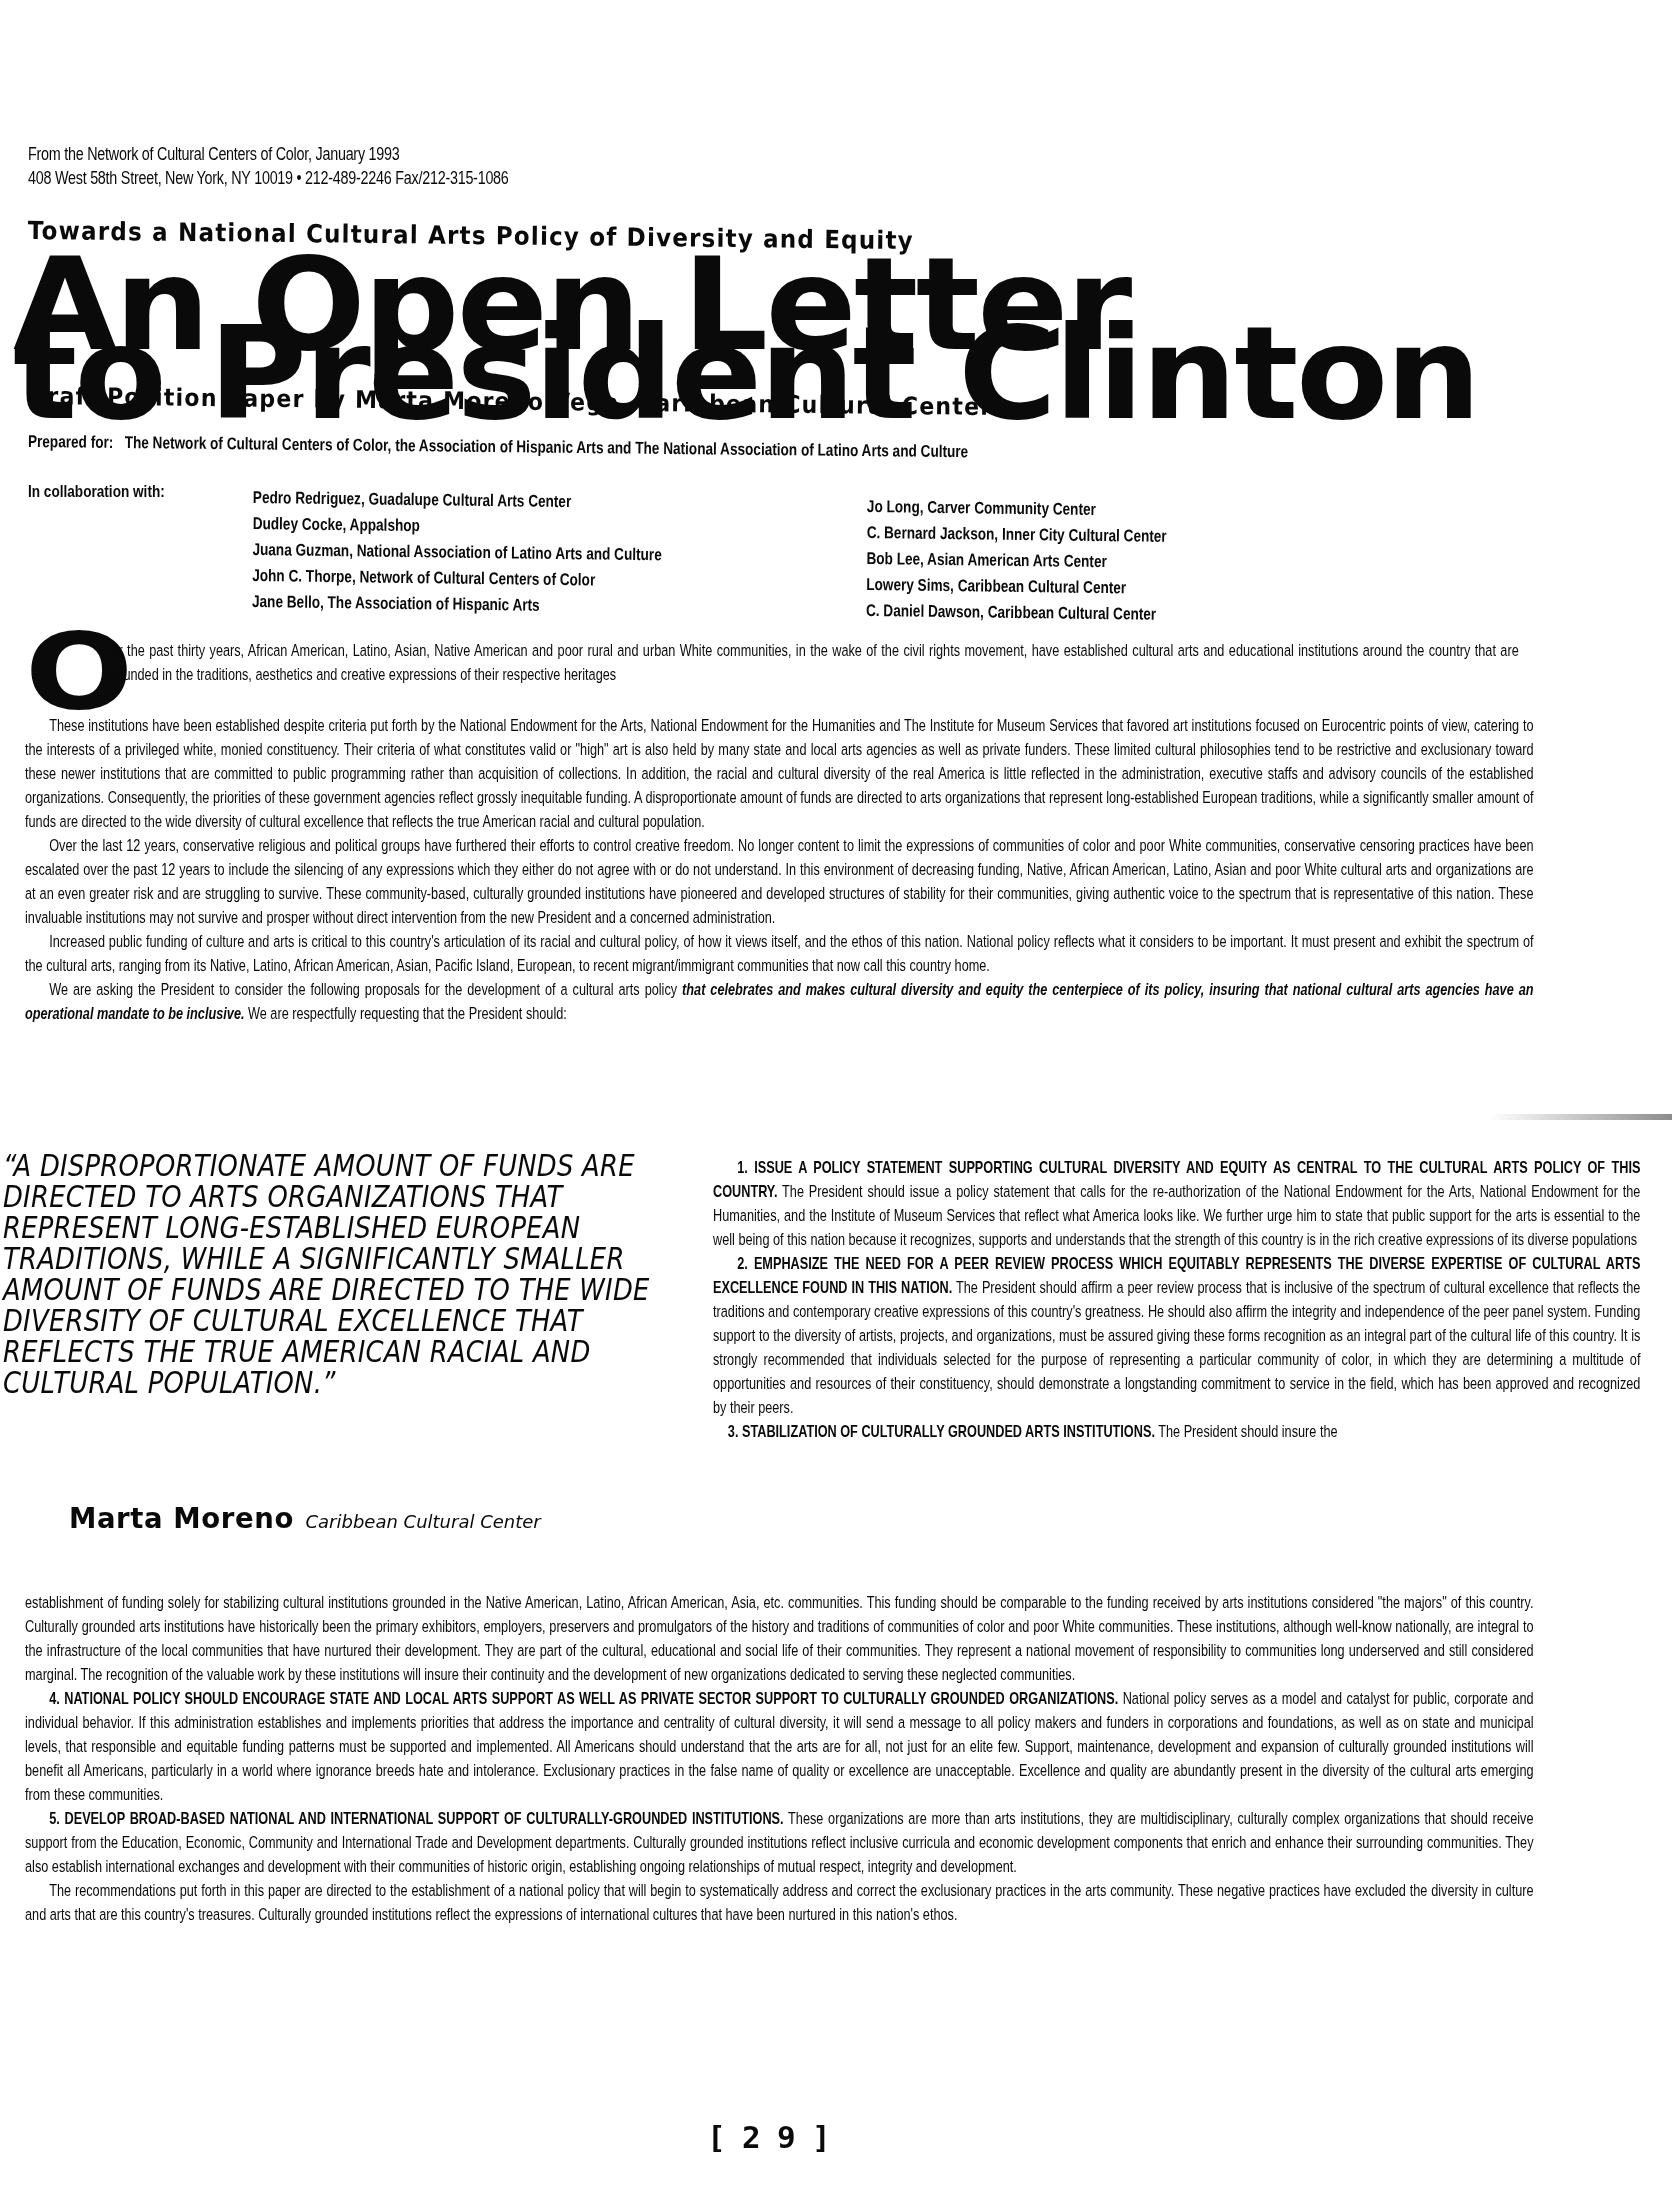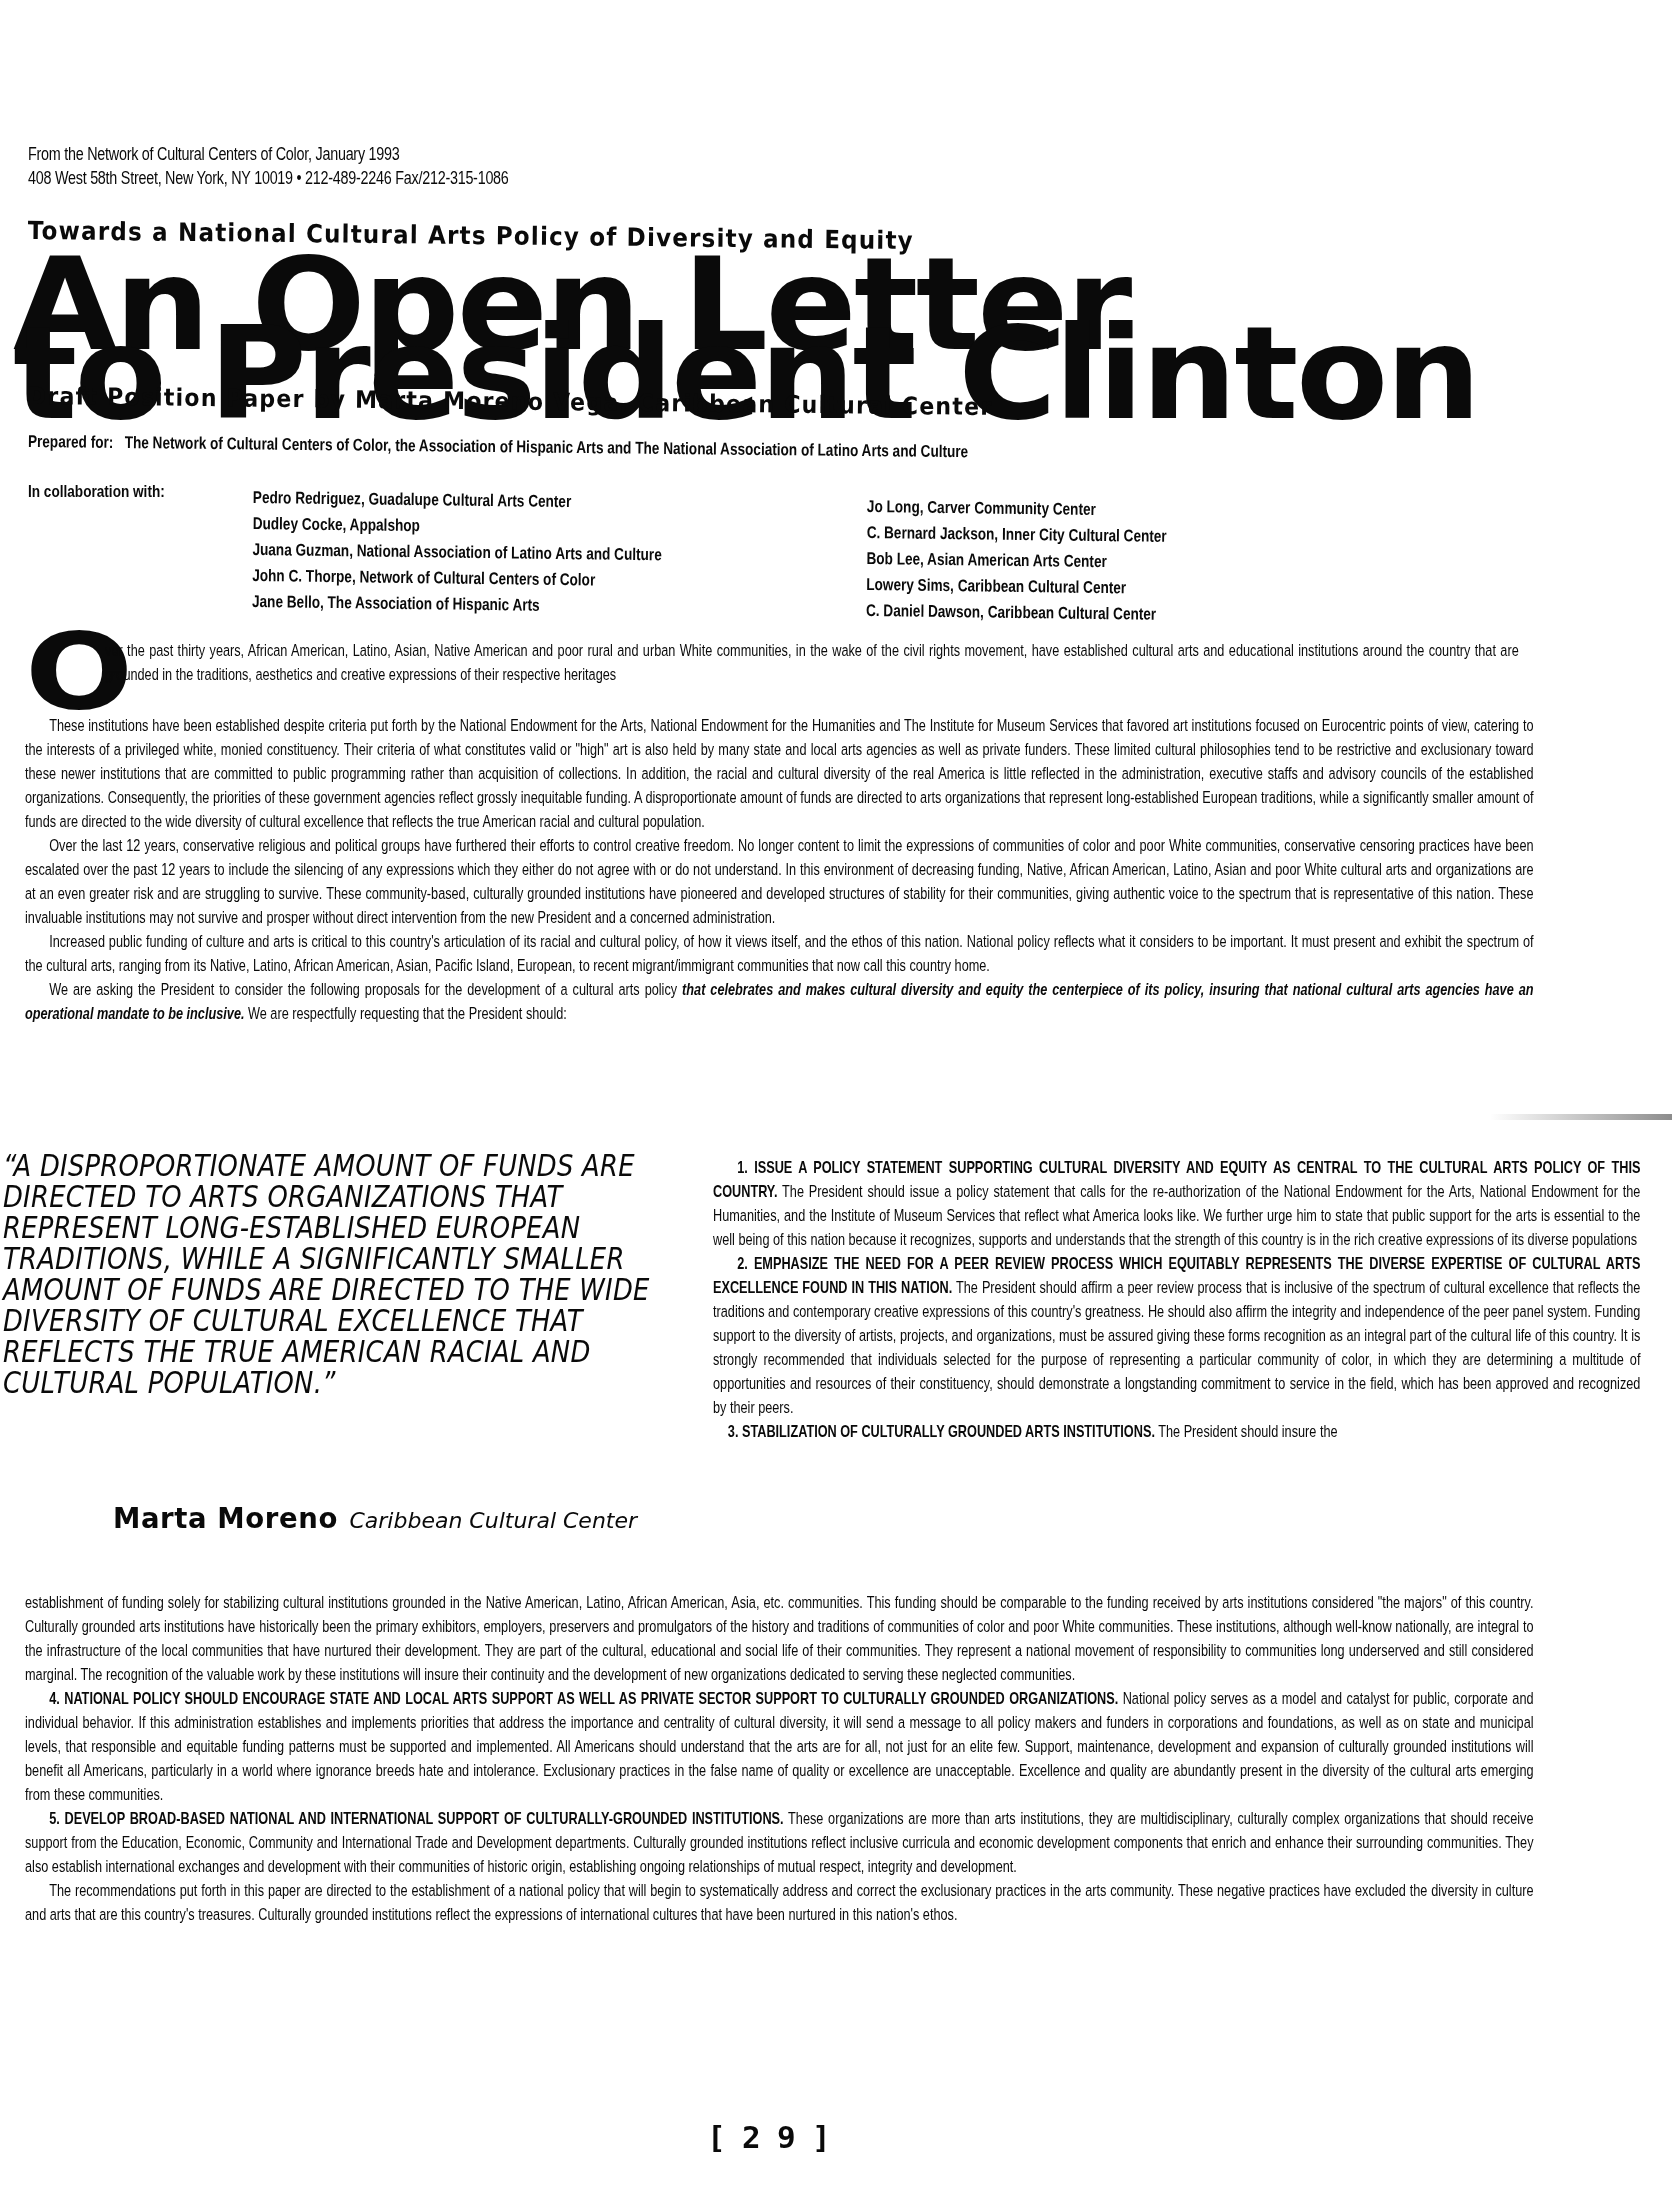--- a/index.html
+++ b/index.html
@@ -62,22 +62,22 @@
   .main-top { left: 25px; top: 713px; width: 1934px; }
 
   .pullquote {
     left: 2.5px; top: 1150px; width: 713px; font-size: 30px; line-height: 31px;
     font-style: italic; text-transform: uppercase; letter-spacing: 0.3px;
     font-family: "DejaVu Sans", sans-serif;
     transform: scaleX(0.86); transform-origin: left top;
   }
   .pq-wrap { width: 820px; }
   .attrib { left: 69px; top: 1502px; white-space: nowrap; }
-  .attrib-name { font-size: 27.5px; font-weight: 700; font-family: "DejaVu Sans", sans-serif; letter-spacing: 0.6px; margin-left: 44px; }
-  .attrib-org { font-size: 22px; font-style: italic; margin-left: 8.8px; font-family: "DejaVu Sans", sans-serif; }
+  .attrib-name { font-size: 27.5px; font-weight: 700; font-family: "DejaVu Sans", sans-serif; letter-spacing: 0.6px; }
+  .attrib-org { font-size: 18px; font-style: italic; margin-left: 8.8px; font-family: "DejaVu Sans", sans-serif; }
 
   .right-col { left: 713px; top: 1155px; width: 1189px; }
   .bottom { left: 25px; top: 1590px; width: 1934px; }
 
   .lead { font-weight: 700; }
   .page-num {
     left: 707px; top: 2119px; font-size: 31px; font-weight: 900;
     font-family: "DejaVu Sans Mono", monospace; letter-spacing: 16.3px; text-align: right;
   }
   .scan-streak {

